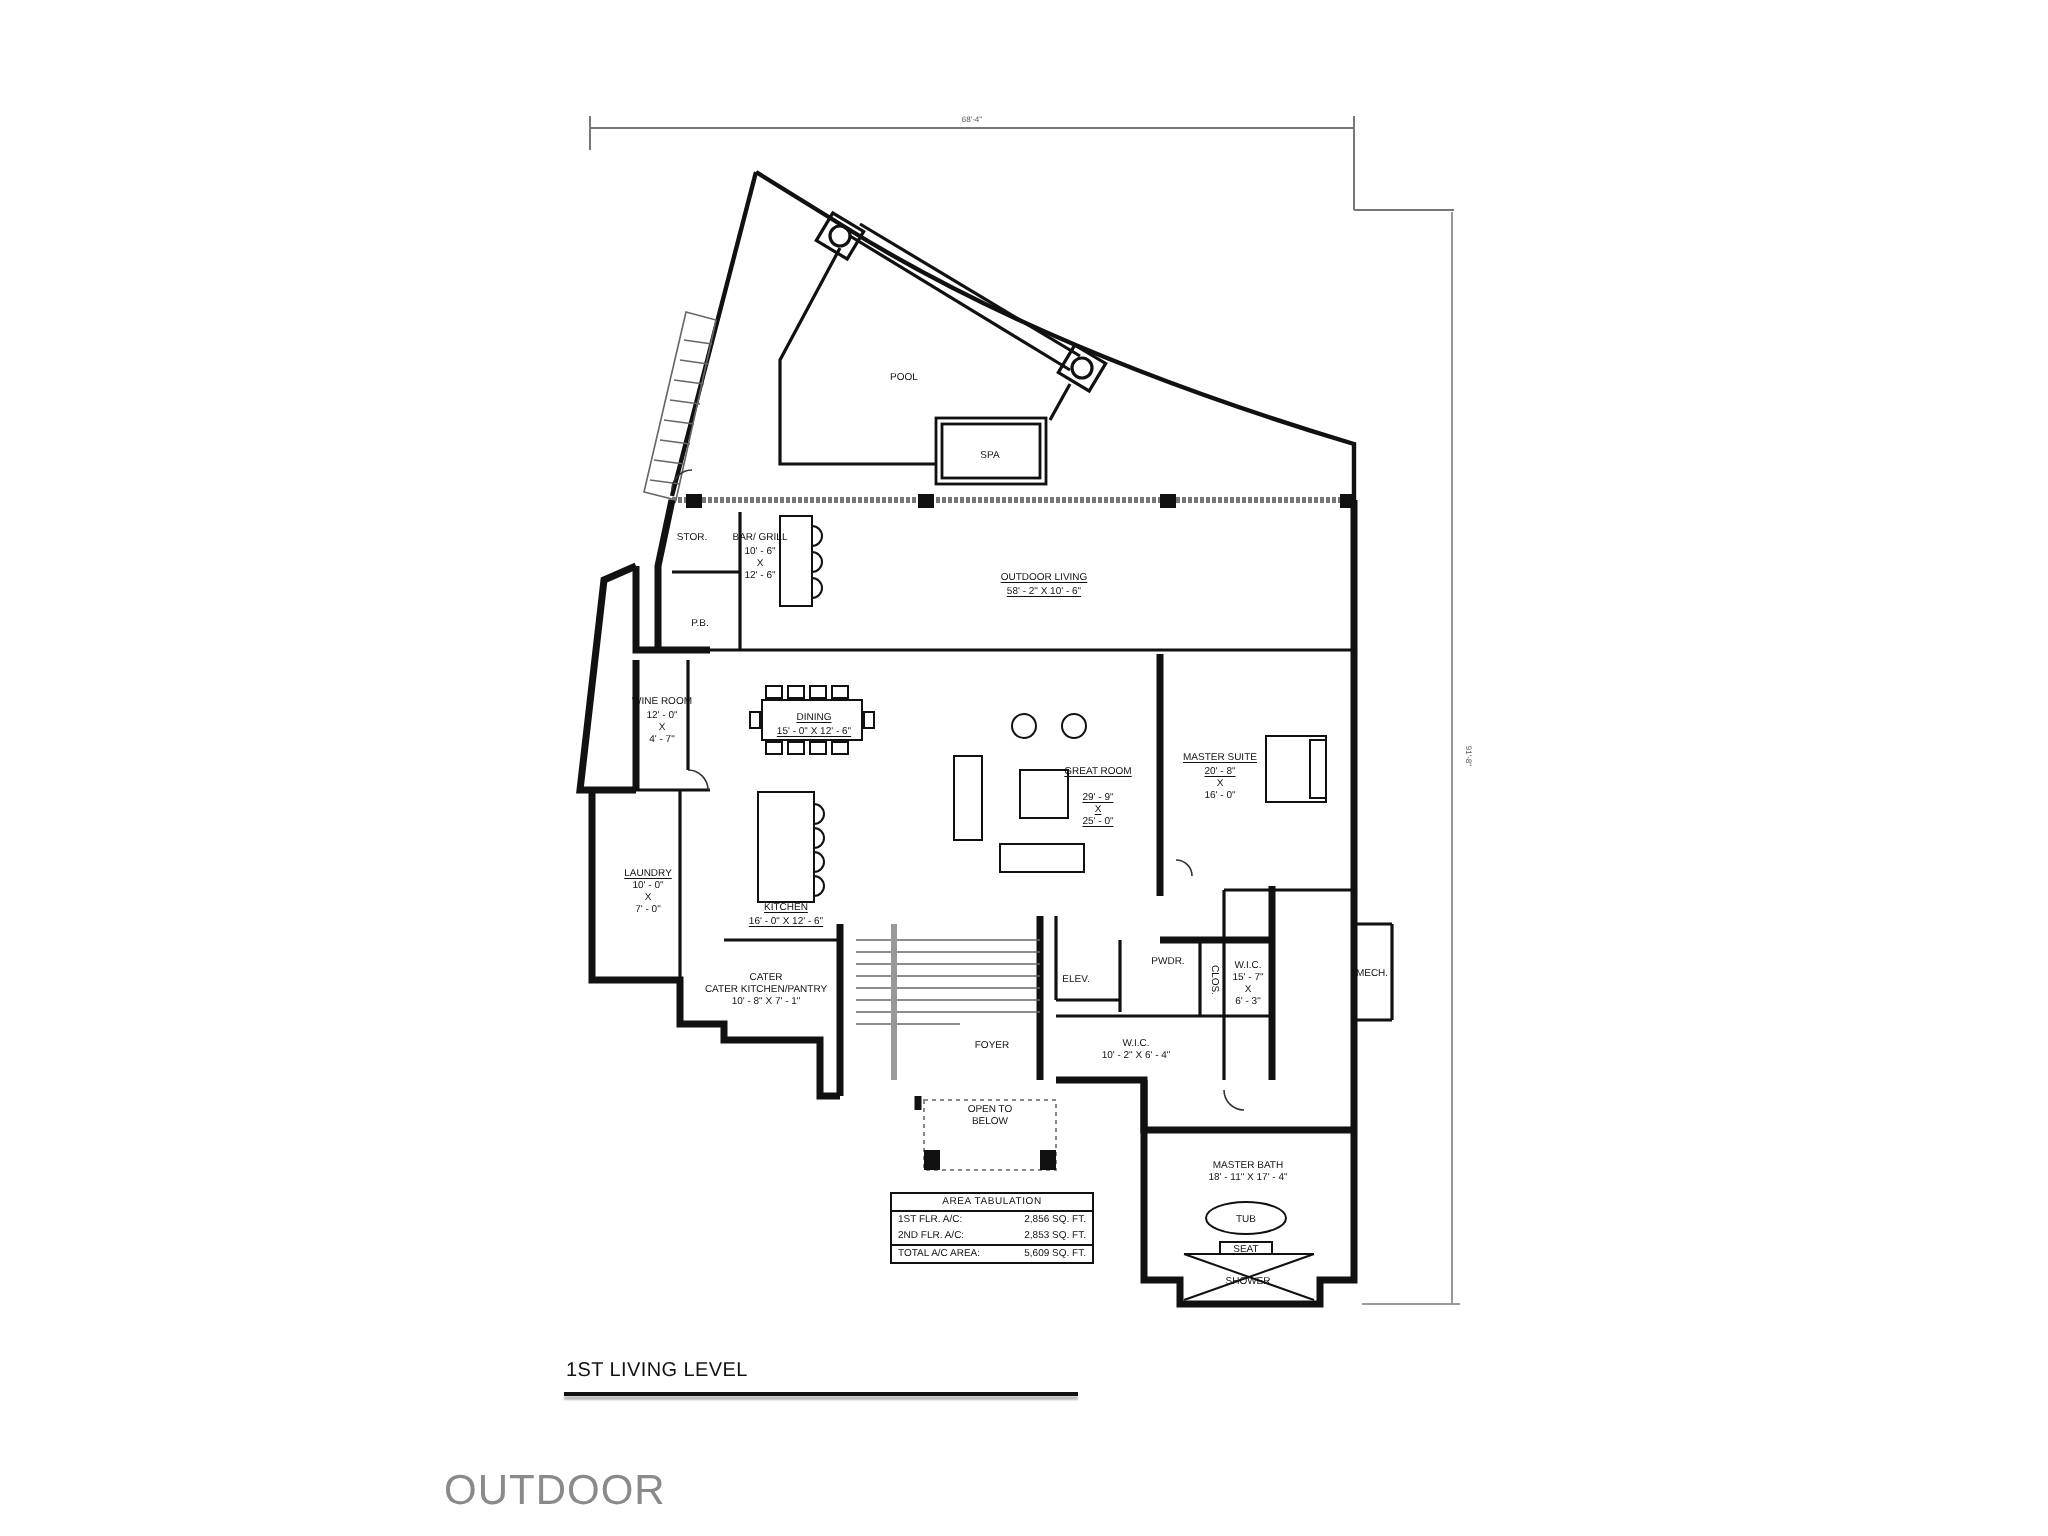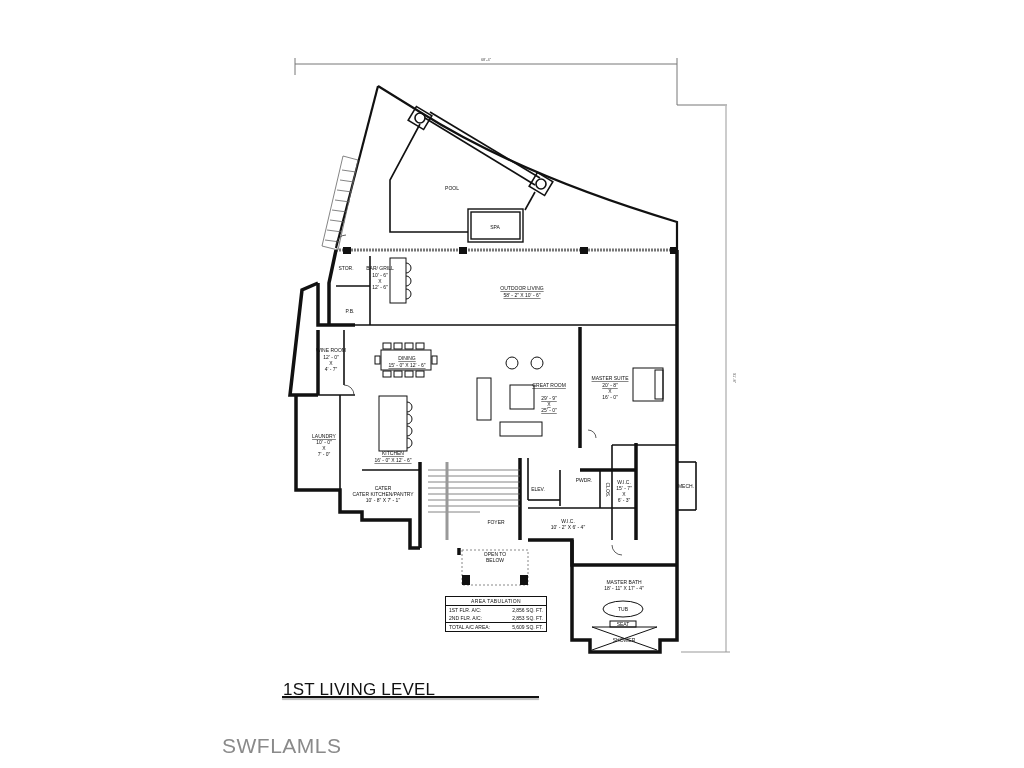--- a/index.html
+++ b/index.html
@@ -1,21 +1,21 @@
 <!DOCTYPE html>
 <html><head>
 <meta charset="utf-8">
 <style>
   html, body { margin: 0; padding: 0; background: #ffffff; }
   body { width: 1024px; height: 768px; position: relative; overflow: hidden; font-family: "Liberation Sans", sans-serif; }
   #plan { position: absolute; left: 0; top: 0; width: 1024px; height: 768px; }
   .lbl { font-family: "Liberation Sans", sans-serif; font-size: 5px; fill: #111; text-anchor: middle; }
   .lbl-u { text-decoration: underline; }
   .dim { font-family: "Liberation Sans", sans-serif; font-size: 4px; fill: #555; text-anchor: middle; }
-  .level-title { position: absolute; left: 283px; top: 680px; font-size: 17px; color: #111; letter-spacing: 0.2px; }
+  .level-title { position: absolute; left: 283px; top: 680px; font-size: 10px; color: #111; letter-spacing: 0.2px; }
   .level-rule { position: absolute; left: 282px; top: 696px; width: 257px; height: 2px; background: #111; box-shadow: 0 2px 1px #bbb; }
   .watermark { position: absolute; left: 222px; top: 734px; font-size: 21px; color: #8a8a8a; letter-spacing: 0.5px; }
   .area-table { position: absolute; left: 445px; top: 596px; width: 100px; border: 1.5px solid #111; font-size: 5px; color: #111; background: #fff; }
   .area-table .ath { text-align: center; border-bottom: 1px solid #111; padding: 1px 0; letter-spacing: 0.3px; }
   .area-table .arow { display: flex; justify-content: space-between; padding: 0 3px; line-height: 8px; }
   .area-table .arow.total { border-top: 1px solid #111; }
 </style>
 </head>
 <body>
 
@@ -253,13 +253,13 @@
     <span>2,853 SQ. FT.</span>
   </div>
   <div class="arow total">
     <span>TOTAL A/C AREA:</span>
     <span>5,609 SQ. FT.</span>
   </div>
 </div>
 
 <div class="level-title">1ST LIVING LEVEL</div>
 <div class="level-rule"></div>
-<div class="watermark">SWFLAMLS</div>
+<div class="watermark">OUTDOOR</div>
 
 </body></html>

